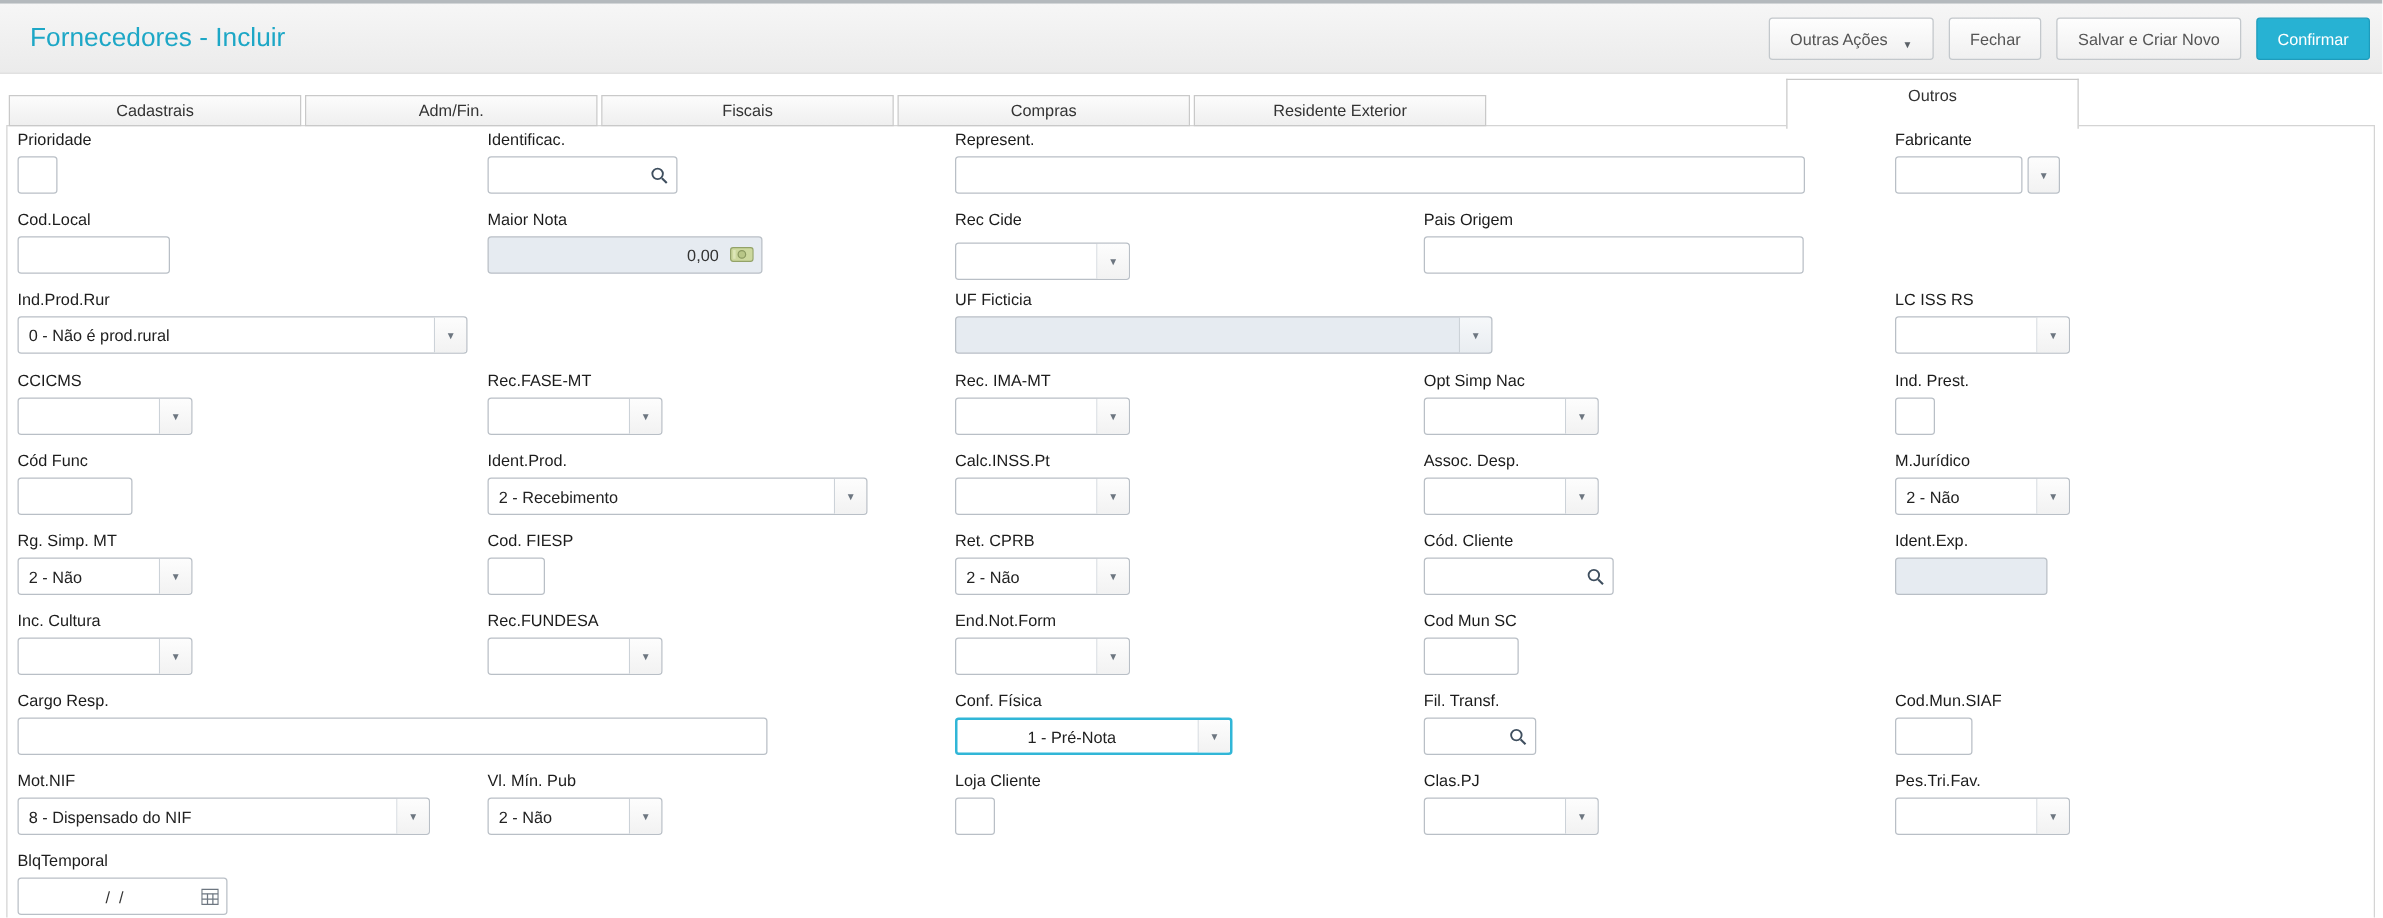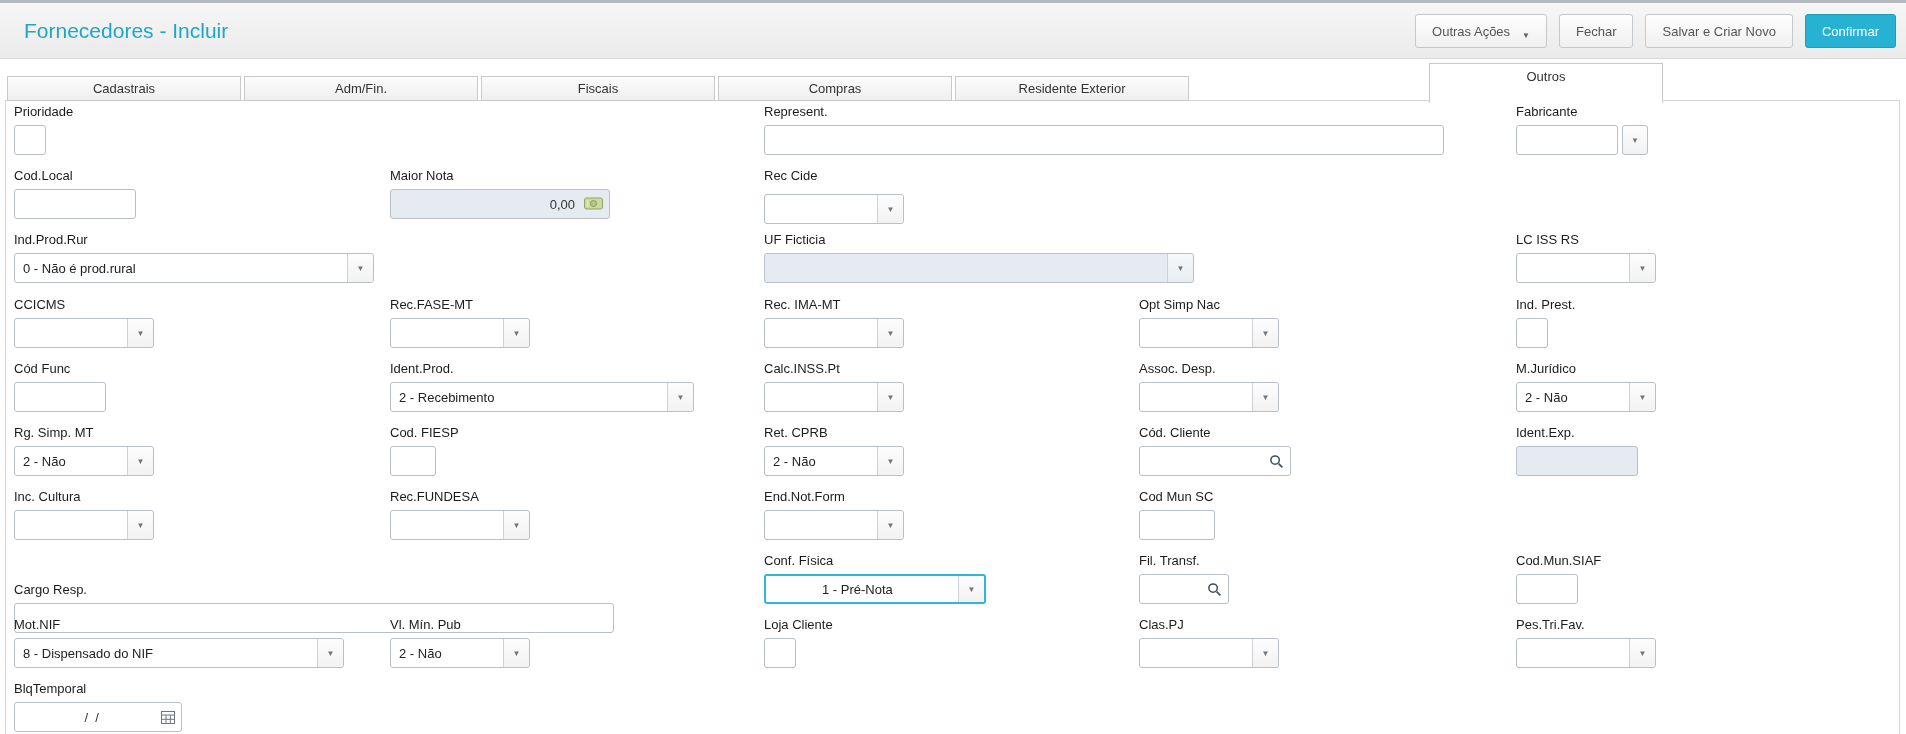--- a/index.html
+++ b/index.html
@@ -76,20 +76,30 @@
     <div class="tab" style="left:950px">Residente Exterior</div>
     <div class="tab active" style="left:1424px">Outros</div>
   </div>
 
   <div class="panel"></div>
 
   <div class="fld" style="left:14px;top:104px">
     <div class="lbl">Prioridade</div>
     <input class="inp" style="width: 32px;">
   </div>
+  <div class="fld" style="left:390px;top:104px">
+    <div class="lbl">Identificac.</div>
+    <span class="iwrap" style="width:152px">
+      <input class="inp" style="">
+      <svg class="in-icon" width="15" height="15" viewBox="0 0 16 16">
+          <circle cx="6.5" cy="6.5" r="4.5" fill="none" stroke="#3f4f5f" stroke-width="1.6"></circle>
+          <line x1="10.2" y1="10.2" x2="14.3" y2="14.3" stroke="#3f4f5f" stroke-width="1.8"></line>
+        </svg>
+    </span>
+  </div>
   <div class="fld" style="left:764px;top:104px">
     <div class="lbl">Represent.</div>
     <input class="inp" style="width: 680px;">
   </div>
   <div class="fld" style="left:1516px;top:104px">
     <div class="lbl">Fabricante</div>
     <input class="inp" style="width: 102px;"><span class="arwbtn">
         <span>▼</span>
       </span>
   </div>
@@ -109,20 +119,24 @@
         </svg>
     </span>
   </div>
   <div class="fld" style="left:764px;top:168px">
     <div class="combo" style="width:140px;position:absolute;top:26px">
       <span class="cmbtxt"></span>
       <span class="cmbarw">▼</span>
     </div>
     <div class="lbl">Rec Cide</div>
   </div>
+  <div class="fld" style="left:1139px;top:168px">
+    <div class="lbl">Pais Origem</div>
+    <input class="inp" style="width: 304px;">
+  </div>
 
   <div class="fld" style="left:14px;top:232px">
     <div class="lbl">Ind.Prod.Rur</div>
     <div class="combo" style="width:360px">
       <span class="cmbtxt">0 - Não é prod.rural</span>
       <span class="cmbarw">▼</span>
     </div>
   </div>
   <div class="fld" style="left:764px;top:232px">
     <div class="lbl">UF Ficticia</div>
@@ -257,21 +271,21 @@
     <div class="combo" style="width:140px">
       <span class="cmbtxt"></span>
       <span class="cmbarw">▼</span>
     </div>
   </div>
   <div class="fld" style="left:1139px;top:489px">
     <div class="lbl">Cod Mun SC</div>
     <input class="inp" style="width: 76px;">
   </div>
 
-  <div class="fld" style="left:14px;top:582px">
+  <div class="fld" style="left:14px;top:553px">
     <div class="lbl">Cargo Resp.</div>
     <input class="inp" style="width: 600px;">
   </div>
   <div class="fld" style="left:764px;top:553px">
     <div class="lbl">Conf. Física</div>
     <div class="combo focus" style="width:222px">
       <span class="cmbtxt">1 - Pré-Nota</span>
       <span class="cmbarw">▼</span>
     </div>
   </div>

